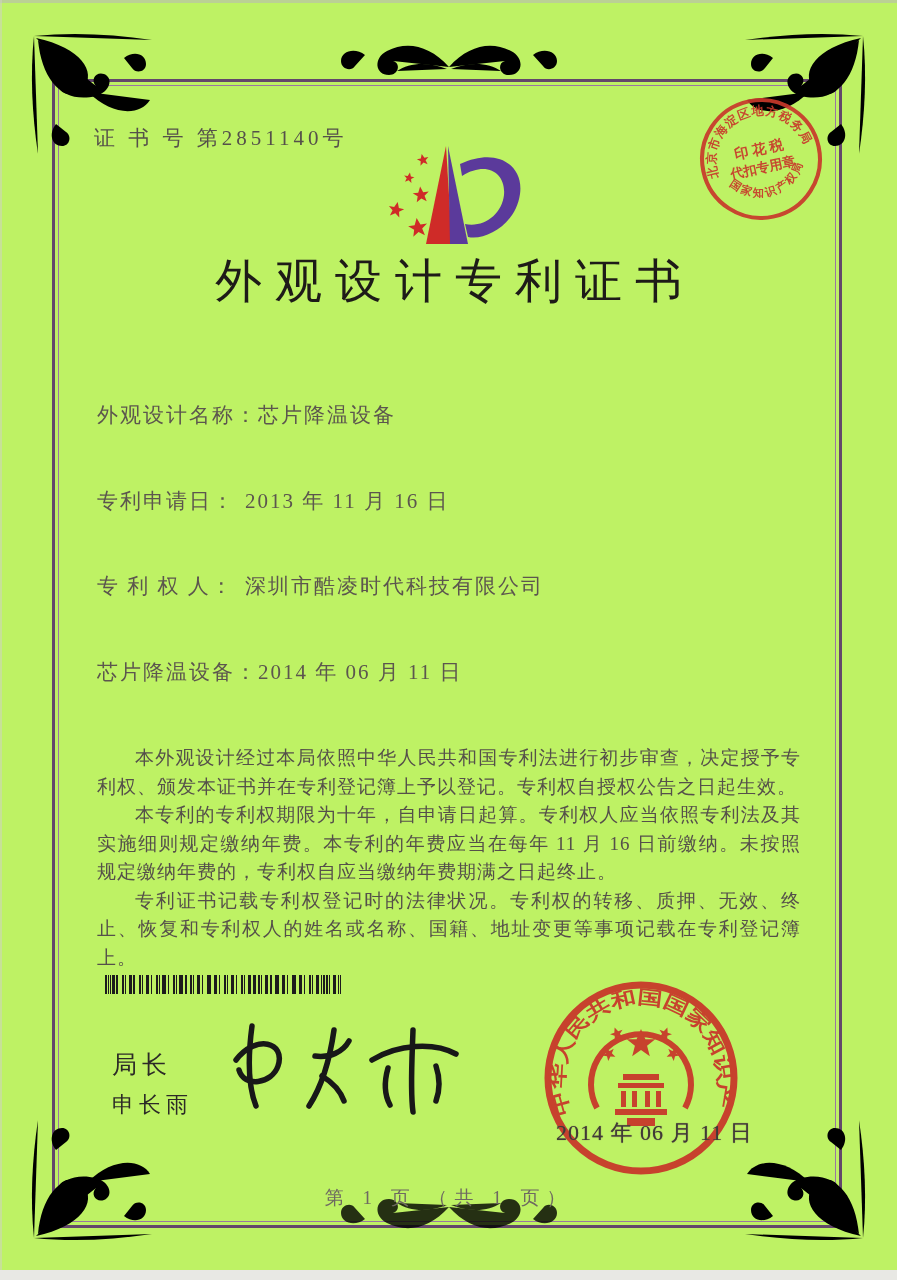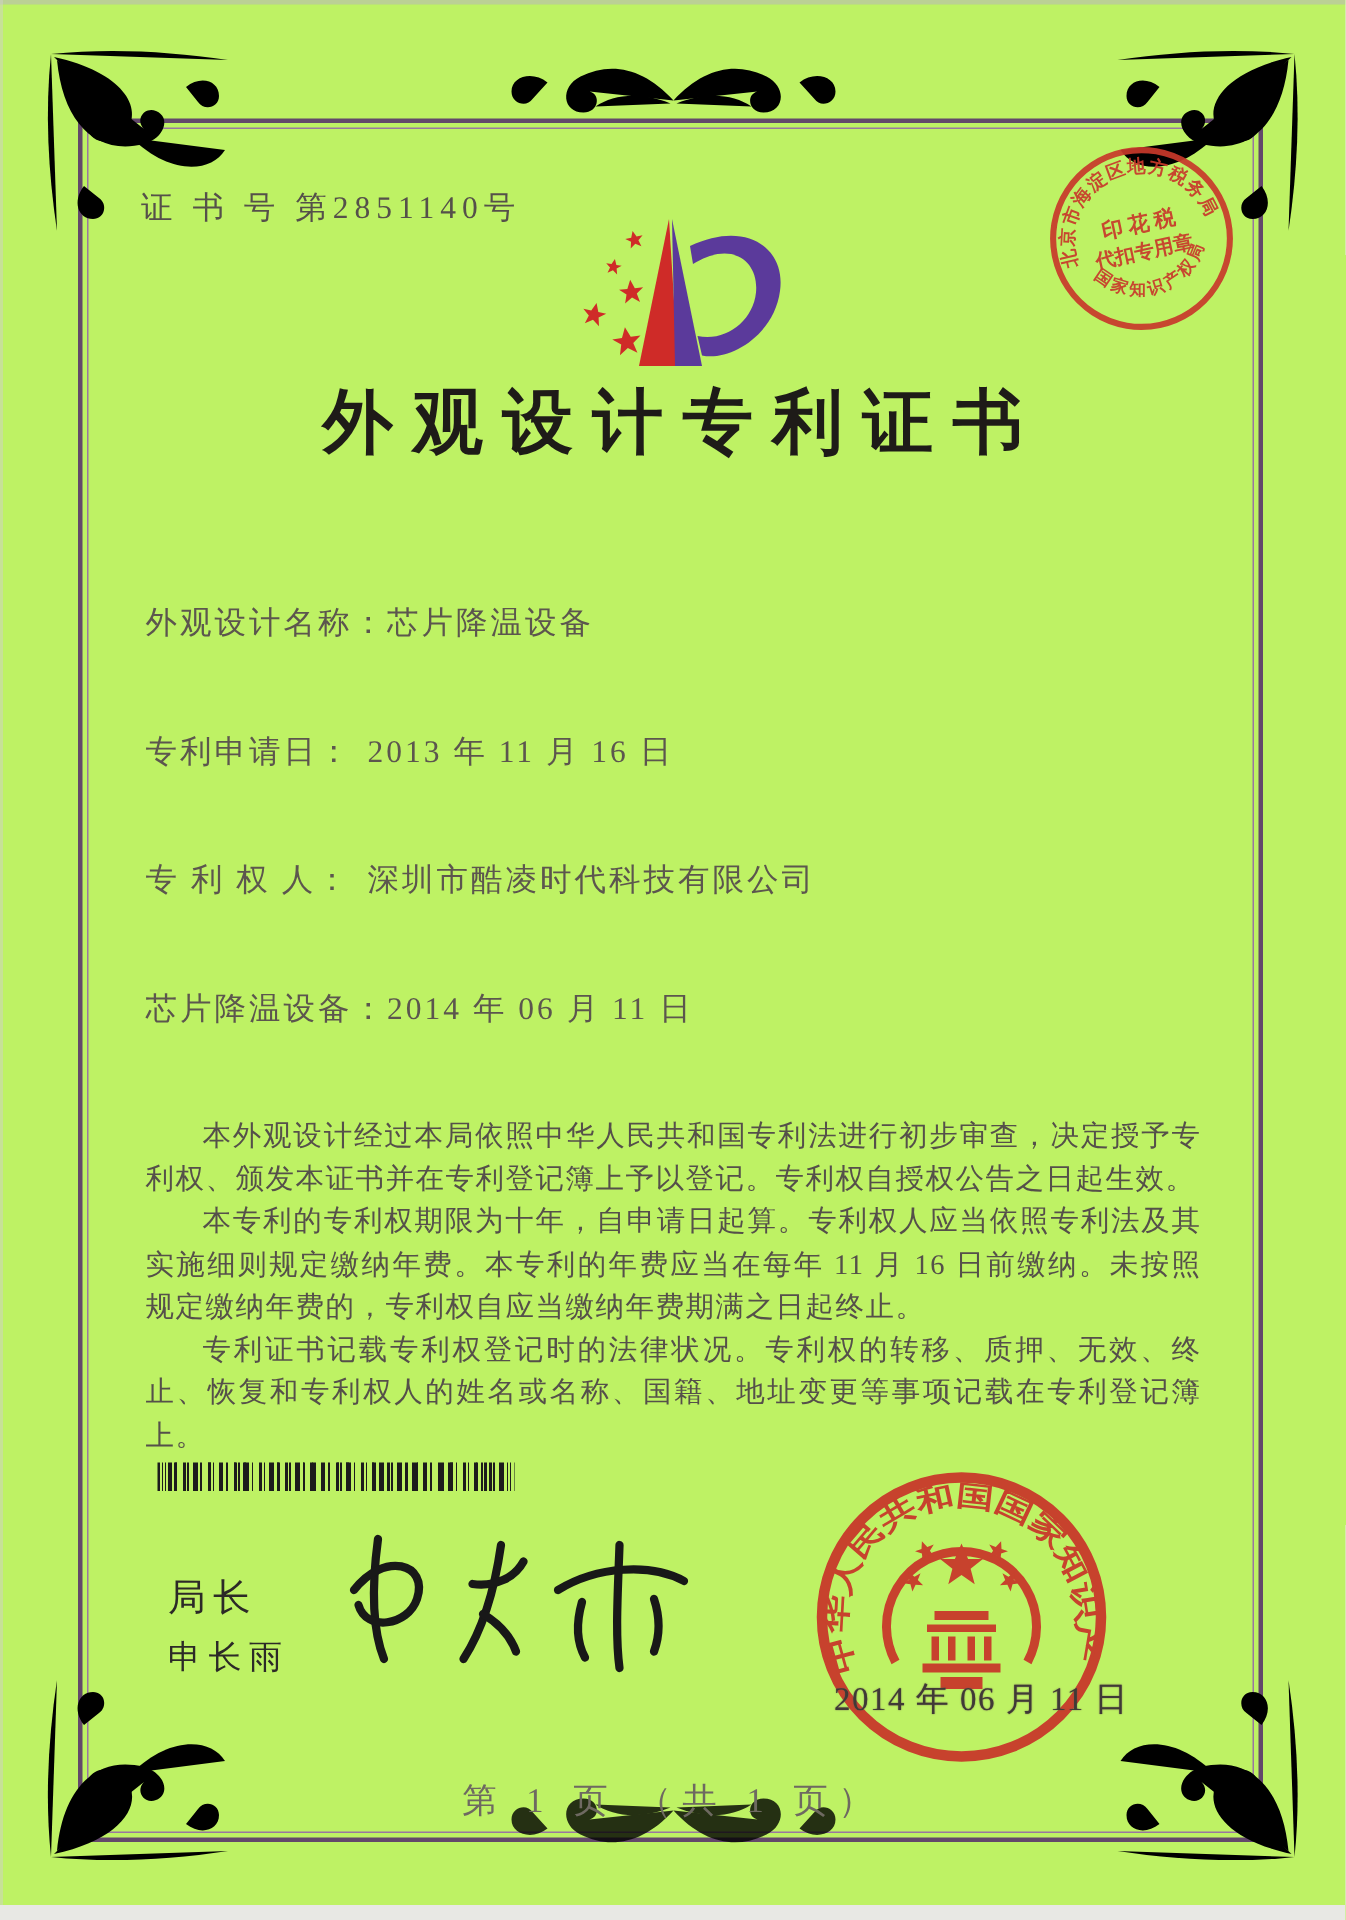--- a/index.html
+++ b/index.html
@@ -31,21 +31,21 @@
 
   .cert-no{
     position:absolute; left:94px; top:124px;
     font-size:21px; letter-spacing:4px; color:#55504a;
   }
 
   .logo{position:absolute; left:376px; top:140px;}
 
   .title{
     position:absolute; left:0; top:250px; width:100%; text-align:center;
-    font-size:47px; font-weight:bold; color:#1e1b18; letter-spacing:13px;
+    font-size:47px; font-weight:normal; color:#1e1b18; letter-spacing:13px;
     text-indent:13px;
   }
 
   .fields{position:absolute; left:97px; top:380px; width:660px;}
   .field-row{height:64.5px; font-size:21px; color:#5c564e; letter-spacing:2px; white-space:nowrap;margin-top:21px;}
   .field-label{display:inline-block; min-width:148px;}
   .field-value{}
 
   .paragraphs{
     position:absolute; left:97px; top:744px; width:704px;
@@ -73,21 +73,21 @@
   .tax-stamp{position:absolute; left:697px; top:95px; transform:rotate(-12deg); opacity:.92;}
   .office-seal{position:absolute; left:541px; top:978px; opacity:.95;}
   .seal-date{
     position:absolute; left:556px; top:1118px; width:170px;
     font-size:22px; color:#3f3a36; letter-spacing:1px; white-space:nowrap;
     text-shadow:0 0 1px #6b5550;
   }
 
   .footer-page{
     position:absolute; left:0; top:1185px; width:100%; text-align:center;
-    font-size:23px; letter-spacing:7px; color:#6e6961;
+    font-size:19px; letter-spacing:7px; color:#6e6961;
   }
 </style>
 </head>
 <body>
 
 <div class="page">
 
   <div class="scan-edge-top"></div>
   <div class="scan-edge-left"></div>
 

